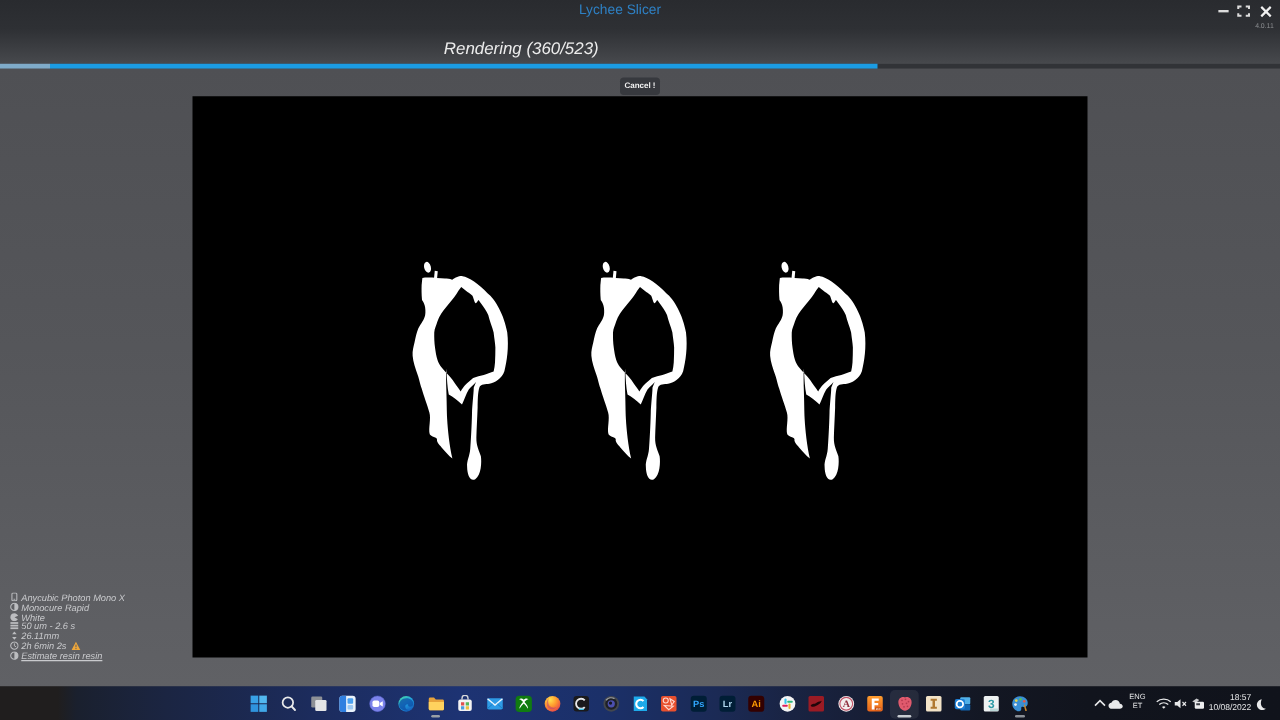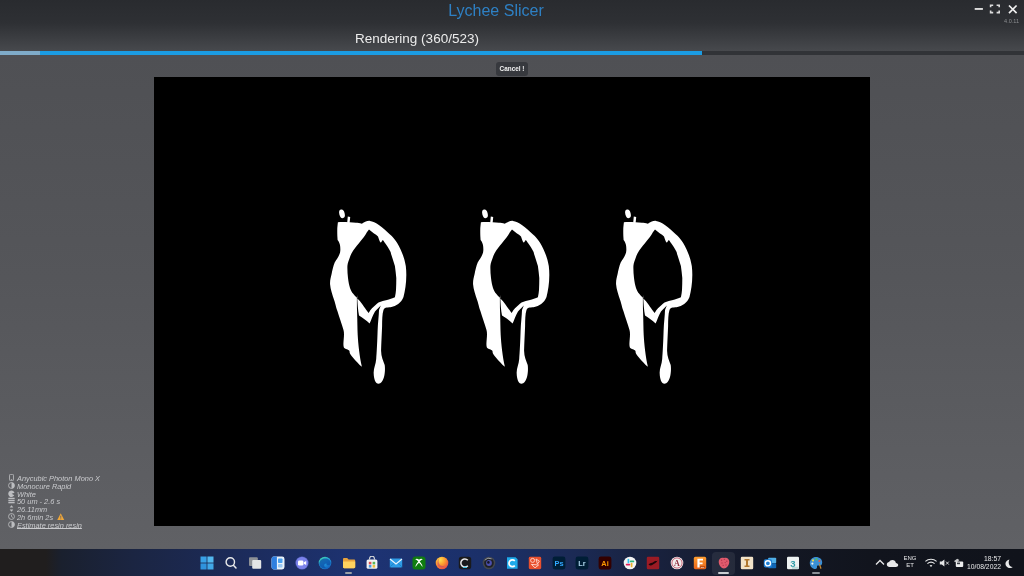--- a/index.html
+++ b/index.html
@@ -2,24 +2,24 @@
 <html><head>
 <meta charset="utf-8">
 <style>
   html,body{margin:0;padding:0;width:1024px;height:576px;overflow:hidden;
     font-family:"Liberation Sans",sans-serif;background:#55565a;}
   .abs{position:absolute;}
   
   #header{position:absolute;left:0;top:0;width:1024px;height:51px;
     background:linear-gradient(#292b2f,#2e3034 45%,#47494d);}
   #title{position:absolute;top:2px;left:0;width:992px;text-align:center;
-    color:#2e80c4;font-size:16px;}
+    color:#2e80c4;font-size:11px;}
   #ver{position:absolute;top:17.5px;right:5px;color:#8b8d90;font-size:5.5px;}
   #rendering{position:absolute;top:31px;left:0;width:834px;text-align:center;
-    color:#ececec;font-size:13.5px;}
+    color:#ececec;font-size:13.5px;font-style:italic;}
   
   #ptrack{position:absolute;left:0;top:51px;width:1024px;height:4px;background:#313337;}
   #pfill{position:absolute;left:40px;top:51px;width:662px;height:4px;background:#1b9ce3;}
   #pbuf{position:absolute;left:0;top:51px;width:40px;height:4px;background:#7fabc9;}
   
   #work{position:absolute;left:0;top:55px;width:1024px;height:494px;
     background:linear-gradient(#4f5054,#55565a 45%,#606165);}
   #cancel{position:absolute;left:496px;top:62px;width:32px;height:14px;
     background:#37393e;border-radius:3px;color:#f2f2f2;font-size:6.4px;font-weight:bold;
     text-align:center;line-height:14px;}

